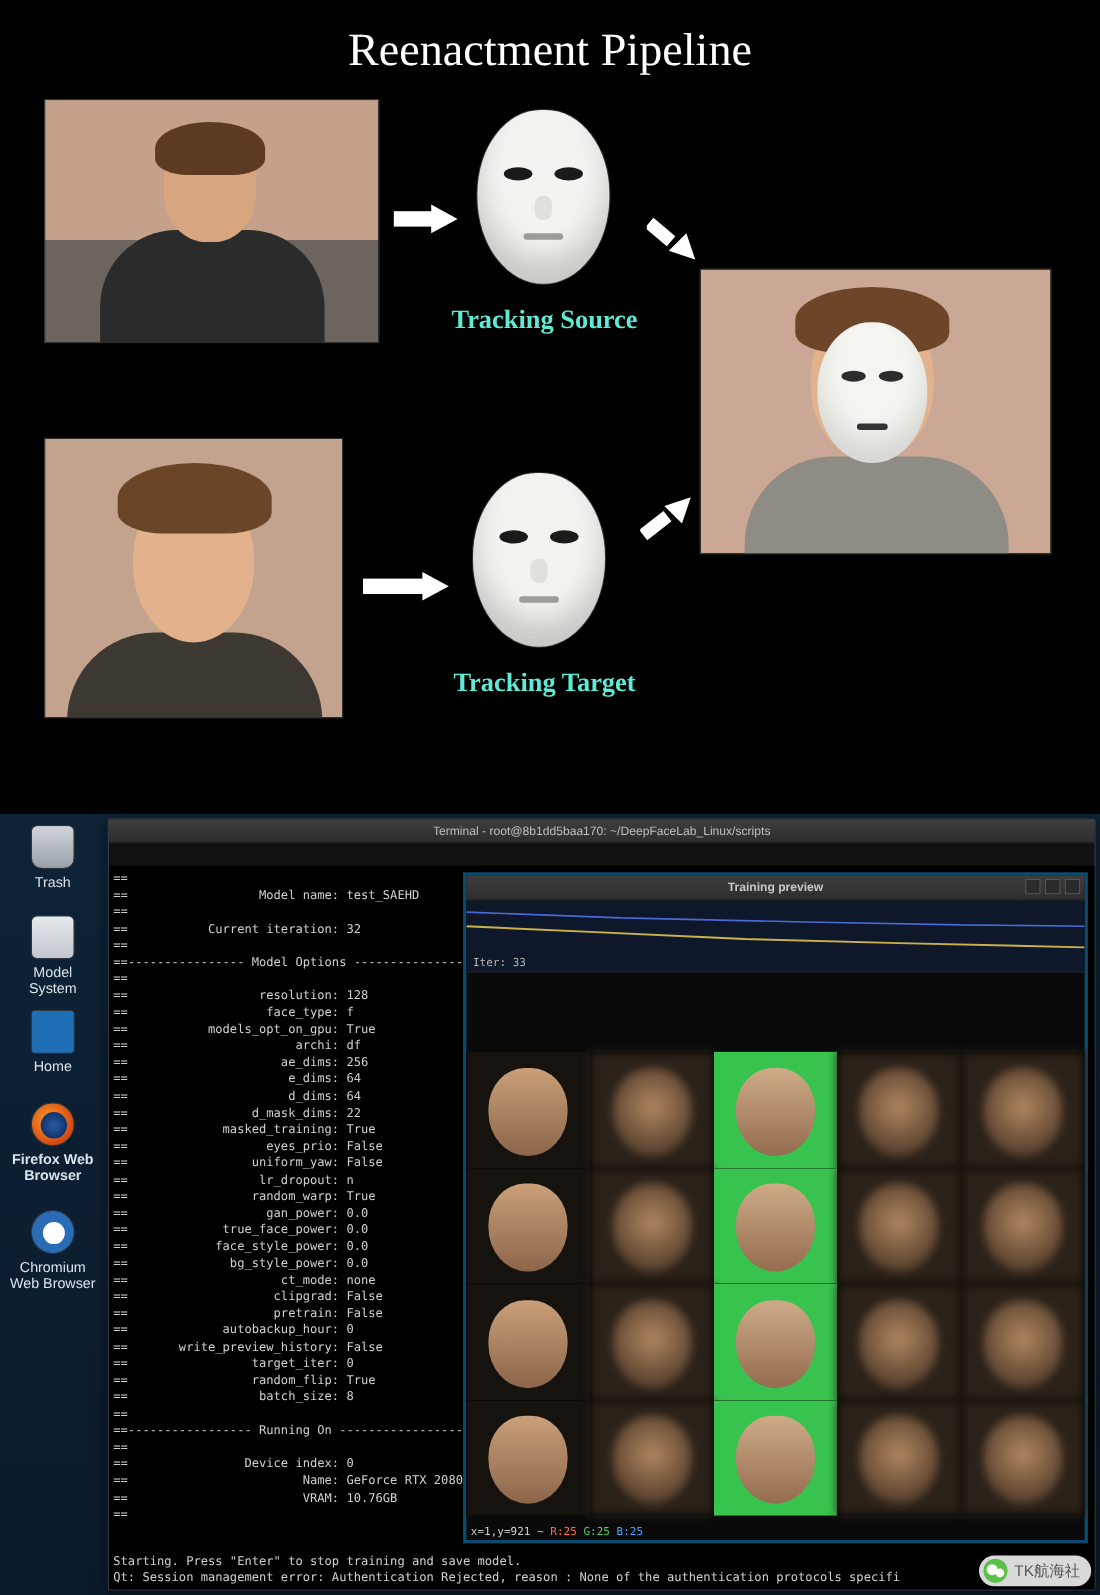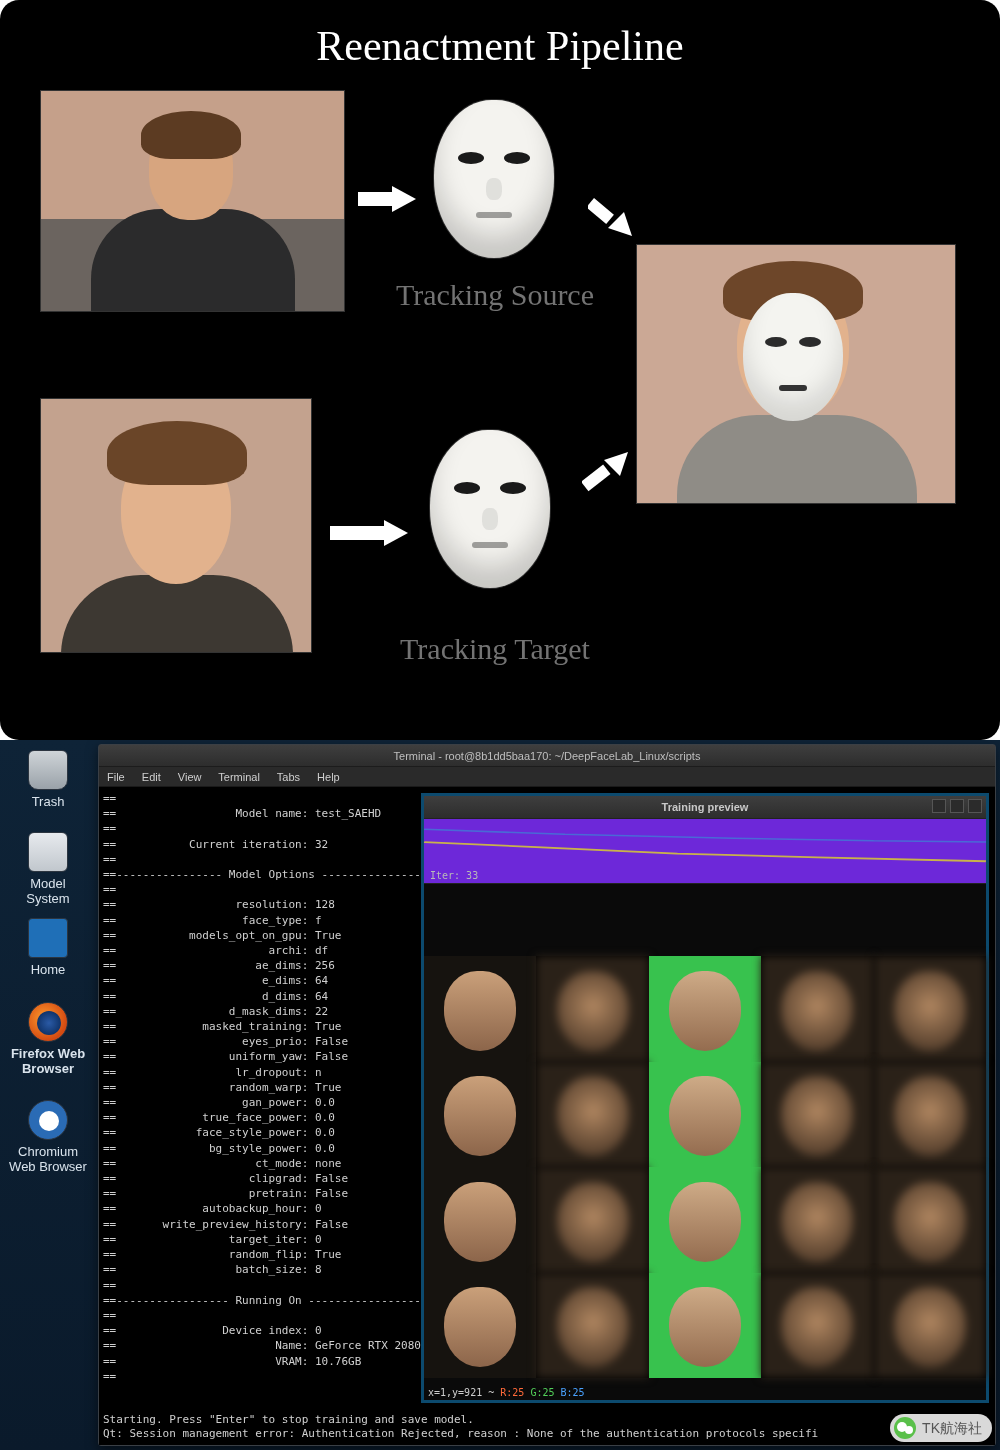--- a/index.html
+++ b/index.html
@@ -1,19 +1,19 @@
 <!DOCTYPE html>
 <html><head>
 <meta charset="utf-8">
 <style>
   * { box-sizing: border-box; margin: 0; padding: 0; }
   body { width: 1000px; height: 1450px; background: #fff; font-family: Georgia, serif; overflow: hidden; }
 
   
-  .top-panel { position: relative; width: 1000px; height: 740px; background: #000; border-radius: 19px; }
+  .top-panel { position: relative; width: 1000px; height: 740px; background: #000; }
   .title { position: absolute; left: 0; right: 0; top: 22px; text-align: center; color: #fff; font-size: 42px; font-family: Georgia, 'Times New Roman', serif; }
 
   .photo { position: absolute; border: 1px solid #333; overflow: hidden; }
   .photo .bg { position: absolute; inset: 0; }
 
   
   #ph-src { left: 40px; top: 90px; width: 305px; height: 222px; }
   #ph-src .bg { background: linear-gradient(#c5a08a 0 58%, #6b645f 58% 100%); }
   #ph-src .head { position:absolute; left:108px; top:35px; width:84px; height:94px; background:#d7a57f; border-radius:40% 40% 46% 46%; }
   #ph-src .hair { position:absolute; left:100px; top:20px; width:100px; height:48px; background:#5c3b22; border-radius:50% 50% 30% 30%; }
@@ -38,23 +38,23 @@
   #ph-out .body { position:absolute; left:40px; top:170px; width:240px; height:100px; background:#8f8c86; border-radius:80px 80px 0 0; }
 
   
   .floatmask { position:absolute; width:120px; height:158px; background:#f4f3ef; border-radius:48% 48% 50% 50%; box-shadow: inset 0 -22px 26px rgba(0,0,0,.18), 0 0 0 1px #2a2a2a; }
   .floatmask .e1,.floatmask .e2{position:absolute;top:52px;width:26px;height:12px;background:#1a1a1a;border-radius:50%;}
   .floatmask .e1{left:24px;} .floatmask .e2{right:24px;}
   .floatmask .n{position:absolute;left:52px;top:78px;width:16px;height:22px;background:rgba(0,0,0,.08);border-radius:40%;}
   .floatmask .m{position:absolute;left:42px;top:112px;width:36px;height:6px;background:rgba(0,0,0,.35);border-radius:3px;}
   #mask-src { left: 434px; top: 100px; }
   #mask-tgt { left: 430px; top: 430px; }
-  .masklabel { position:absolute; color:#737373; font-size:30px; width:250px; text-align:center; }
+  .masklabel { position:absolute; color:#5eead4; font-size:24px; width:250px; text-align:center;font-weight:bold; }
   #lbl-msrc { left:370px; top:278px; }
-  #lbl-mtgt { left:370px; top:608px;margin-top:24px; }
+  #lbl-mtgt { left:370px; top:608px; }
 
   
   .arrow { position:absolute; }
   .arrow.h { height:26px; }
   .arrow.h .shaft{position:absolute;left:0;top:6px;right:22px;height:14px;background:#fff;}
   .arrow.h .head{position:absolute;right:0;top:0;width:0;height:0;border-left:24px solid #fff;border-top:13px solid transparent;border-bottom:13px solid transparent;}
   #ar1{left:358px;top:186px;width:58px;}
   #ar2{left:330px;top:520px;width:78px;}
   .arrow.d { width:54px; height:54px; }
   .arrow.d svg{width:100%;height:100%;}
@@ -82,21 +82,21 @@
 
   .tlines{position:absolute;left:4px;top:4px;width:314px;font-size:11px;line-height:15.2px;white-space:pre;color:#d0d0d0;}
 
   .footer-lines{position:absolute;left:4px;right:4px;bottom:4px;font-size:11px;line-height:14px;color:#d0d0d0;white-space:nowrap;overflow:hidden;}
 
   .preview{position:absolute;left:322px;top:6px;right:6px;height:610px;background:#0a0a0a;border:3px solid #0c4a6e;}
   .pv-title{height:22px;background:linear-gradient(#3e3e3e,#2d2d2d);color:#c8c8c8;font:700 11px Arial;text-align:center;line-height:22px;position:relative;}
   .pv-ctrls{position:absolute;right:4px;top:3px;display:flex;gap:4px;}
   .pv-ctrls span{width:14px;height:14px;border:1px solid #555;background:#2b2b2b;display:inline-block;}
   .pv-info{font:9px/12px monospace;color:#bdbdbd;padding:3px 6px 2px;}
-  .pv-graph{height:66px;background:#6d28d9;border-top:1px solid #222;border-bottom:1px solid #222;position:relative;}
+  .pv-graph{height:66px;background:#0f172a;border-top:1px solid #222;border-bottom:1px solid #222;position:relative;}
   .pv-iter{position:absolute;left:6px;bottom:2px;color:#b8b8b8;font:10px monospace;}
   .pv-grid{position:absolute;left:0;right:0;top:160px;bottom:22px;display:grid;grid-template-columns:repeat(5,1fr);grid-template-rows:repeat(4,1fr);gap:0;background:#000;}
   .face{position:relative;overflow:hidden;}
   .face .bg{position:absolute;inset:0;}
   .face .h{position:absolute;left:18%;top:14%;width:64%;height:76%;border-radius:46% 46% 50% 50%;}
   .face.sharp .bg{background:#16130f;}
   .face.sharp .h{background:linear-gradient(#caa07a,#8c654a);}
   .face.green .bg{background:#38c24e;}
   .face.green .h{background:linear-gradient(#ceab87,#946c4f);}
   .face.blur{filter:blur(4px);}
@@ -207,28 +207,20 @@
         <div>Firefox Web Browser</div>
       </div>
     <div id="ic-cr" class="dicon">
         <div class="shape"></div>
         <div>Chromium Web Browser</div>
       </div>
   </div>
 
   <div class="termwin">
     <div class="term-title">Terminal - root@8b1dd5baa170: ~/DeepFaceLab_Linux/scripts</div>
-    <div class="term-menu">
-      <span>File</span>
-      <span>Edit</span>
-      <span>View</span>
-      <span>Terminal</span>
-      <span>Tabs</span>
-      <span>Help</span>
-    </div>
 
     <div class="term-body">
       <div class="tlines" id="termtext">==
 ==                  Model name: test_SAEHD
 ==
 ==           Current iteration: 32
 ==
 ==---------------- Model Options -----------------
 ==
 ==                  resolution: 128

